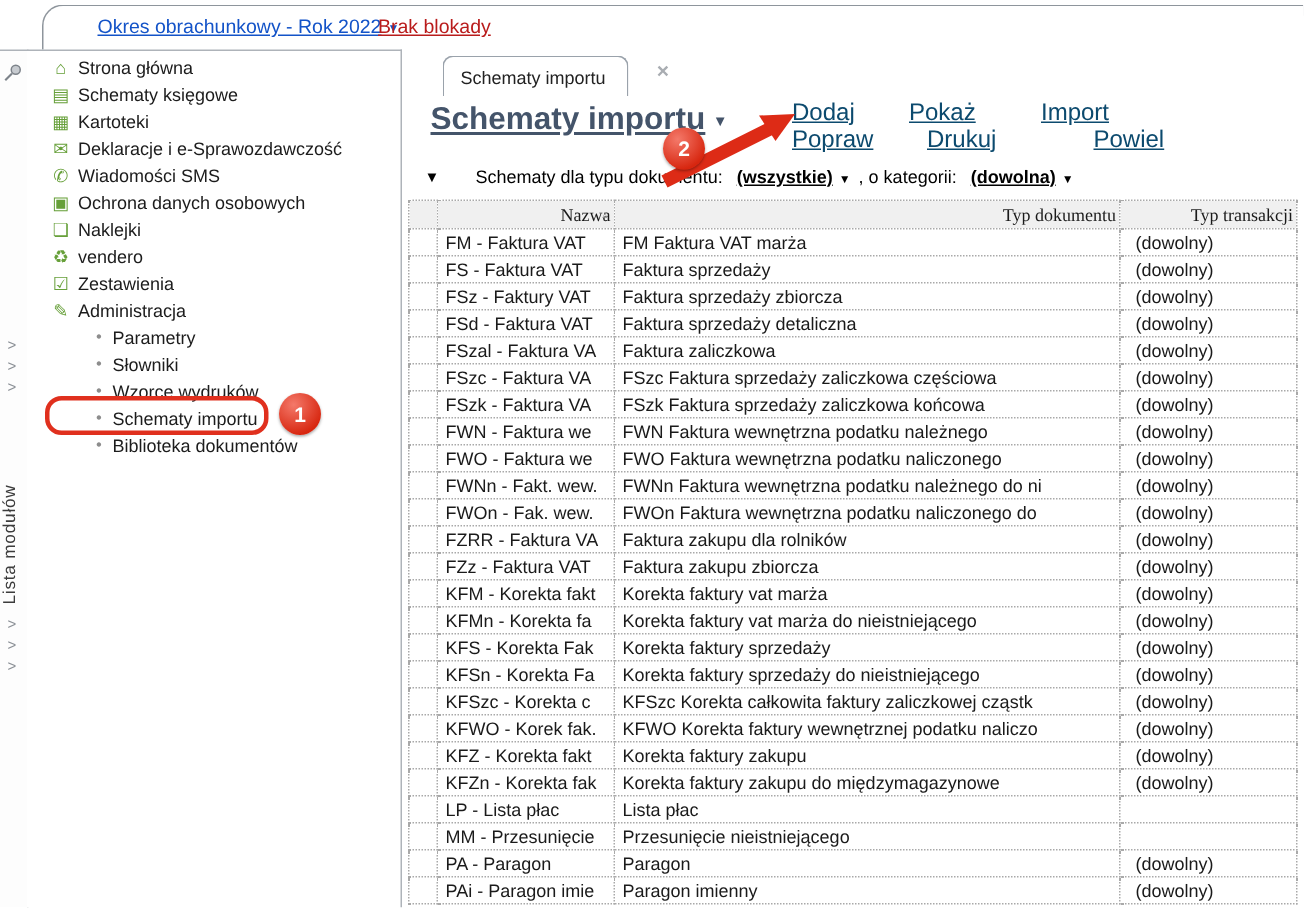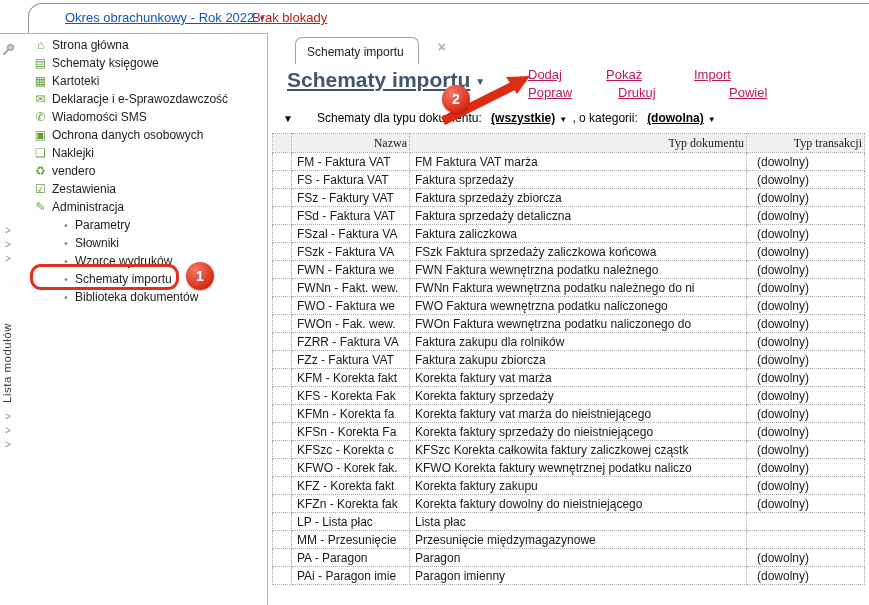--- a/index.html
+++ b/index.html
@@ -37,21 +37,21 @@
   .content{position:absolute;left:268px;top:33px;right:0;bottom:0;background:#fff;}
   .tab{position:absolute;left:27px;top:4px;width:124px;height:27px;background:#fff;
        border:1px solid #9aa2ab;border-bottom:none;border-radius:7px 7px 0 0;
        font-size:12px;box-sizing:border-box;cursor:pointer;}
   .tab .tab-label{position:absolute;left:11px;top:7px;color:#222;}
   .tab .tab-close{position:absolute;right:-28px;top:1px;color:#a9adb2;font-size:14px;
                   font-weight:bold;cursor:pointer;}
   .page-title{position:absolute;left:19px;top:35px;font-size:21px;font-weight:bold;
               color:var(--title-slate,#44546a);text-decoration:underline;cursor:pointer;white-space:nowrap;}
   .page-title .caret{font-size:10px;text-decoration:none;display:inline-block;margin-left:5px;vertical-align:2px;}
-  .action-link{position:absolute;font-size:13px;color:#be185d;text-decoration:underline;cursor:pointer;}
+  .action-link{position:absolute;font-size:16px;color:#0c4a6e;text-decoration:underline;cursor:pointer;}
   .a-add{left:260px;top:34px;} .a-edit{left:260px;top:52px;}
   .a-show{left:338px;top:34px;} .a-print{left:350px;top:52px;}
   .a-import{left:426px;top:34px;} .a-dup{left:426px;top:52px;margin-left:35px;}
   .filter-caret{position:absolute;left:15px;top:80px;font-size:10px;color:#000;cursor:pointer;}
   .filter-row{position:absolute;left:49px;top:78px;font-size:12px;color:#000;white-space:nowrap;}
   .filter-link{text-decoration:underline;cursor:pointer;font-weight:bold;}
   .filter-row .caret{font-size:8px;margin:0 2px 0 4px;}
   
   table.grid{position:absolute;left:4px;top:100px;width:592px;border-collapse:collapse;
              table-layout:fixed;font-size:12px;}
@@ -244,51 +244,57 @@
           <td class="c-trans">(dowolny)</td>
         </tr>
 
         <tr>
           <td></td>
           <td class="c-name">FSzal - Faktura VA</td>
           <td class="c-doc">Faktura zaliczkowa</td>
           <td class="c-trans">(dowolny)</td>
         </tr>
 
+        <tr>
+          <td></td>
+          <td class="c-name">FSzc - Faktura VA</td>
+          <td class="c-doc">FSzc Faktura sprzedaży zaliczkowa częściowa</td>
+          <td class="c-trans">(dowolny)</td>
+        </tr>
 
         <tr>
           <td></td>
           <td class="c-name">FSzk - Faktura VA</td>
           <td class="c-doc">FSzk Faktura sprzedaży zaliczkowa końcowa</td>
           <td class="c-trans">(dowolny)</td>
         </tr>
 
         <tr>
           <td></td>
           <td class="c-name">FWN - Faktura we</td>
           <td class="c-doc">FWN Faktura wewnętrzna podatku należnego</td>
           <td class="c-trans">(dowolny)</td>
         </tr>
 
         <tr>
           <td></td>
+          <td class="c-name">FWO - Faktura we</td>
+          <td class="c-doc">FWO Faktura wewnętrzna podatku naliczonego</td>
+          <td class="c-trans">(dowolny)</td>
+        </tr>
+
+        <tr>
+          <td></td>
           <td class="c-name">FWNn - Fakt. wew.</td>
           <td class="c-doc">FWNn Faktura wewnętrzna podatku należnego do ni</td>
           <td class="c-trans">(dowolny)</td>
         </tr>
 
         <tr>
           <td></td>
-          <td class="c-name">FWO - Faktura we</td>
-          <td class="c-doc">FWO Faktura wewnętrzna podatku naliczonego</td>
-          <td class="c-trans">(dowolny)</td>
-        </tr>
-
-        <tr>
-          <td></td>
           <td class="c-name">FWOn - Fak. wew.</td>
           <td class="c-doc">FWOn Faktura wewnętrzna podatku naliczonego do</td>
           <td class="c-trans">(dowolny)</td>
         </tr>
 
         <tr>
           <td></td>
           <td class="c-name">FZRR - Faktura VA</td>
           <td class="c-doc">Faktura zakupu dla rolników</td>
           <td class="c-trans">(dowolny)</td>
@@ -303,34 +309,34 @@
 
         <tr>
           <td></td>
           <td class="c-name">KFM - Korekta fakt</td>
           <td class="c-doc">Korekta faktury vat marża</td>
           <td class="c-trans">(dowolny)</td>
         </tr>
 
         <tr>
           <td></td>
+          <td class="c-name">KFMn - Korekta fa</td>
+          <td class="c-doc">Korekta faktury vat marża do nieistniejącego</td>
+          <td class="c-trans">(dowolny)</td>
+        </tr>
+
+        <tr>
+          <td></td>
           <td class="c-name">KFS - Korekta Fak</td>
           <td class="c-doc">Korekta faktury sprzedaży</td>
           <td class="c-trans">(dowolny)</td>
         </tr>
 
         <tr>
           <td></td>
-          <td class="c-name">KFMn - Korekta fa</td>
-          <td class="c-doc">Korekta faktury vat marża do nieistniejącego</td>
-          <td class="c-trans">(dowolny)</td>
-        </tr>
-
-        <tr>
-          <td></td>
           <td class="c-name">KFSn - Korekta Fa</td>
           <td class="c-doc">Korekta faktury sprzedaży do nieistniejącego</td>
           <td class="c-trans">(dowolny)</td>
         </tr>
 
         <tr>
           <td></td>
           <td class="c-name">KFSzc - Korekta c</td>
           <td class="c-doc">KFSzc Korekta całkowita faktury zaliczkowej cząstk</td>
           <td class="c-trans">(dowolny)</td>
@@ -347,35 +353,35 @@
         <tr>
           <td></td>
           <td class="c-name">KFZ - Korekta fakt</td>
           <td class="c-doc">Korekta faktury zakupu</td>
           <td class="c-trans">(dowolny)</td>
         </tr>
 
         <tr>
           <td></td>
           <td class="c-name">KFZn - Korekta fak</td>
-          <td class="c-doc">Korekta faktury dowolny do nieistniejącego</td>
+          <td class="c-doc">Korekta faktury zakupu do międzymagazynowe</td>
           <td class="c-trans">(dowolny)</td>
         </tr>
 
         <tr>
           <td></td>
           <td class="c-name">LP - Lista płac</td>
           <td class="c-doc">Lista płac</td>
           <td class="c-trans"></td>
         </tr>
 
         <tr>
           <td></td>
           <td class="c-name">MM - Przesunięcie</td>
-          <td class="c-doc">Przesunięcie międzymagazynowe</td>
+          <td class="c-doc">Przesunięcie nieistniejącego</td>
           <td class="c-trans"></td>
         </tr>
 
         <tr>
           <td></td>
           <td class="c-name">PA - Paragon</td>
           <td class="c-doc">Paragon</td>
           <td class="c-trans">(dowolny)</td>
         </tr>
 

